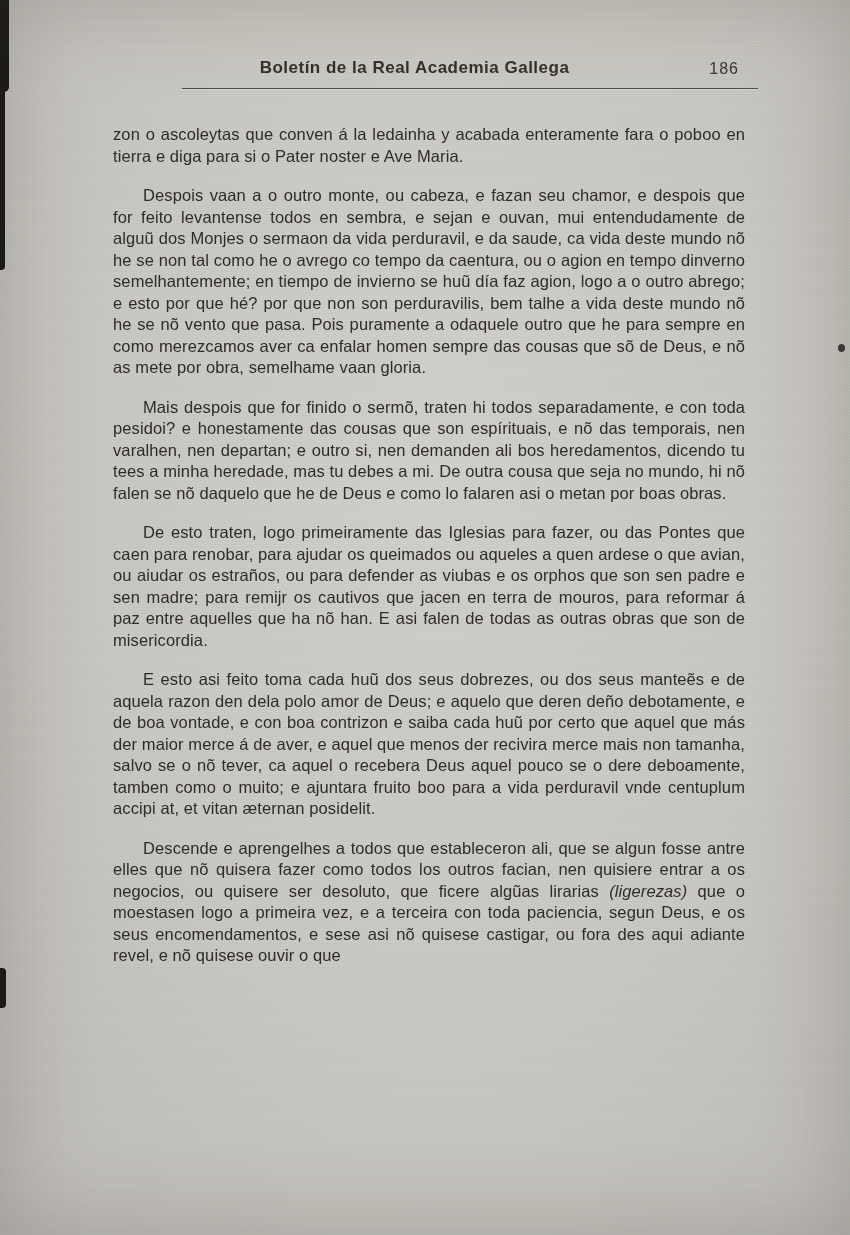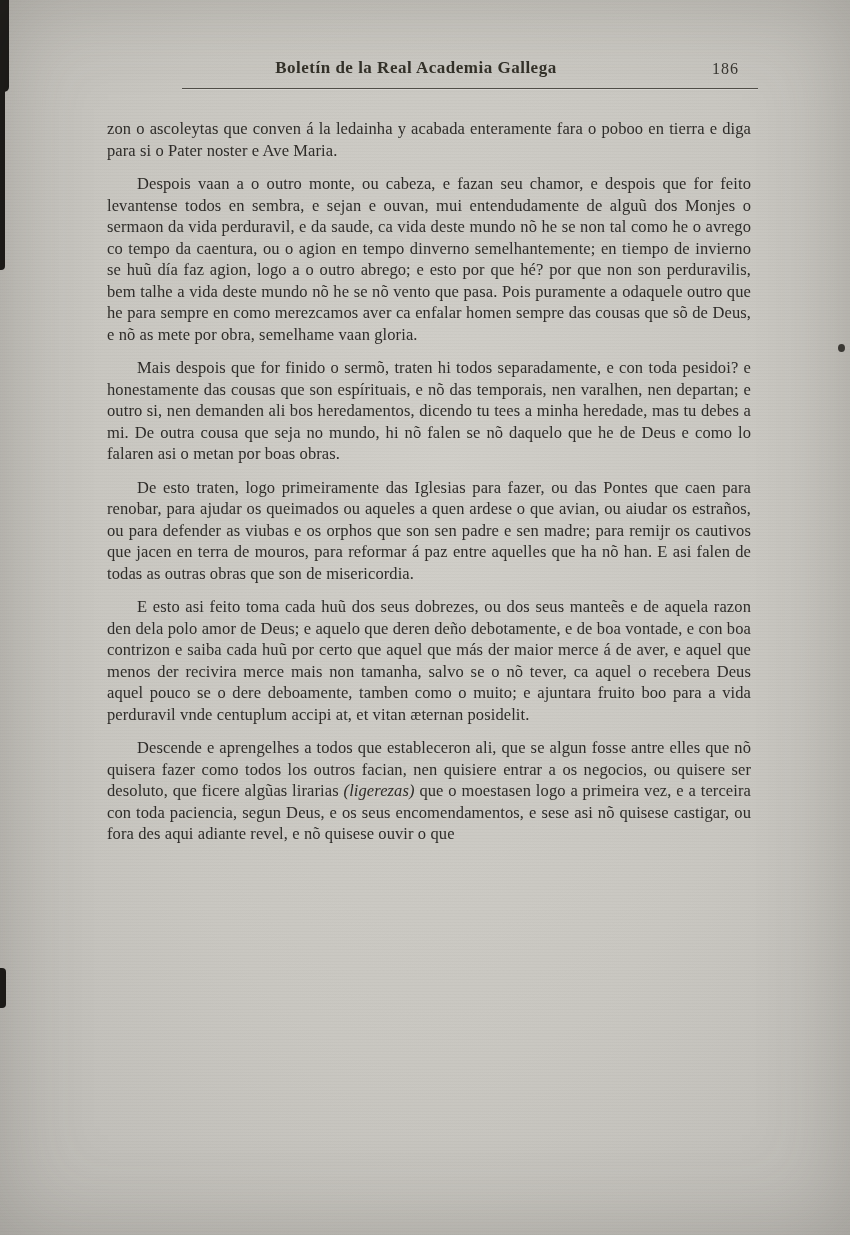--- a/index.html
+++ b/index.html
@@ -7,21 +7,21 @@
     padding: 0;
     background: #9a9995;
   }
   .page {
     position: relative;
     width: 850px;
     height: 1235px;
     margin: 0 auto;
     overflow: hidden;
     color: #2e2c29;
-    font-family: Liberation Serif, serif;
+    font-family: Liberation Sans, sans-serif;
     background:
       repeating-linear-gradient(0deg, rgba(60,58,52,0.018) 0 1px, rgba(255,255,255,0.012) 1px 3px),
       radial-gradient(ellipse at 52% 38%, #d0cec8 0%, #c8c6c0 55%, #bcbab5 100%);
   }
   .page::after {
     content: "";
     position: absolute;
     inset: 0;
     pointer-events: none;
     box-shadow: inset 0 0 90px rgba(70,66,58,0.25);
@@ -75,21 +75,21 @@
     position: absolute;
     top: 106px;
     left: 95px;
     width: 668px;
     font-size: 16.5px;
     line-height: 21.5px;
     text-align: justify;
     letter-spacing: 0.1px;
     color: #2e2c29;
   }
-  .body-text p { margin: 12px; }
+  .body-text p { margin: 18px; }
   .body-text p.indent { text-indent: 30px; }
   .italic { font-style: italic; }
 </style>
 </head>
 <body>
 
 <div class="page">
 
   <div class="mark mark1"></div>
   <div class="mark mark2"></div>

